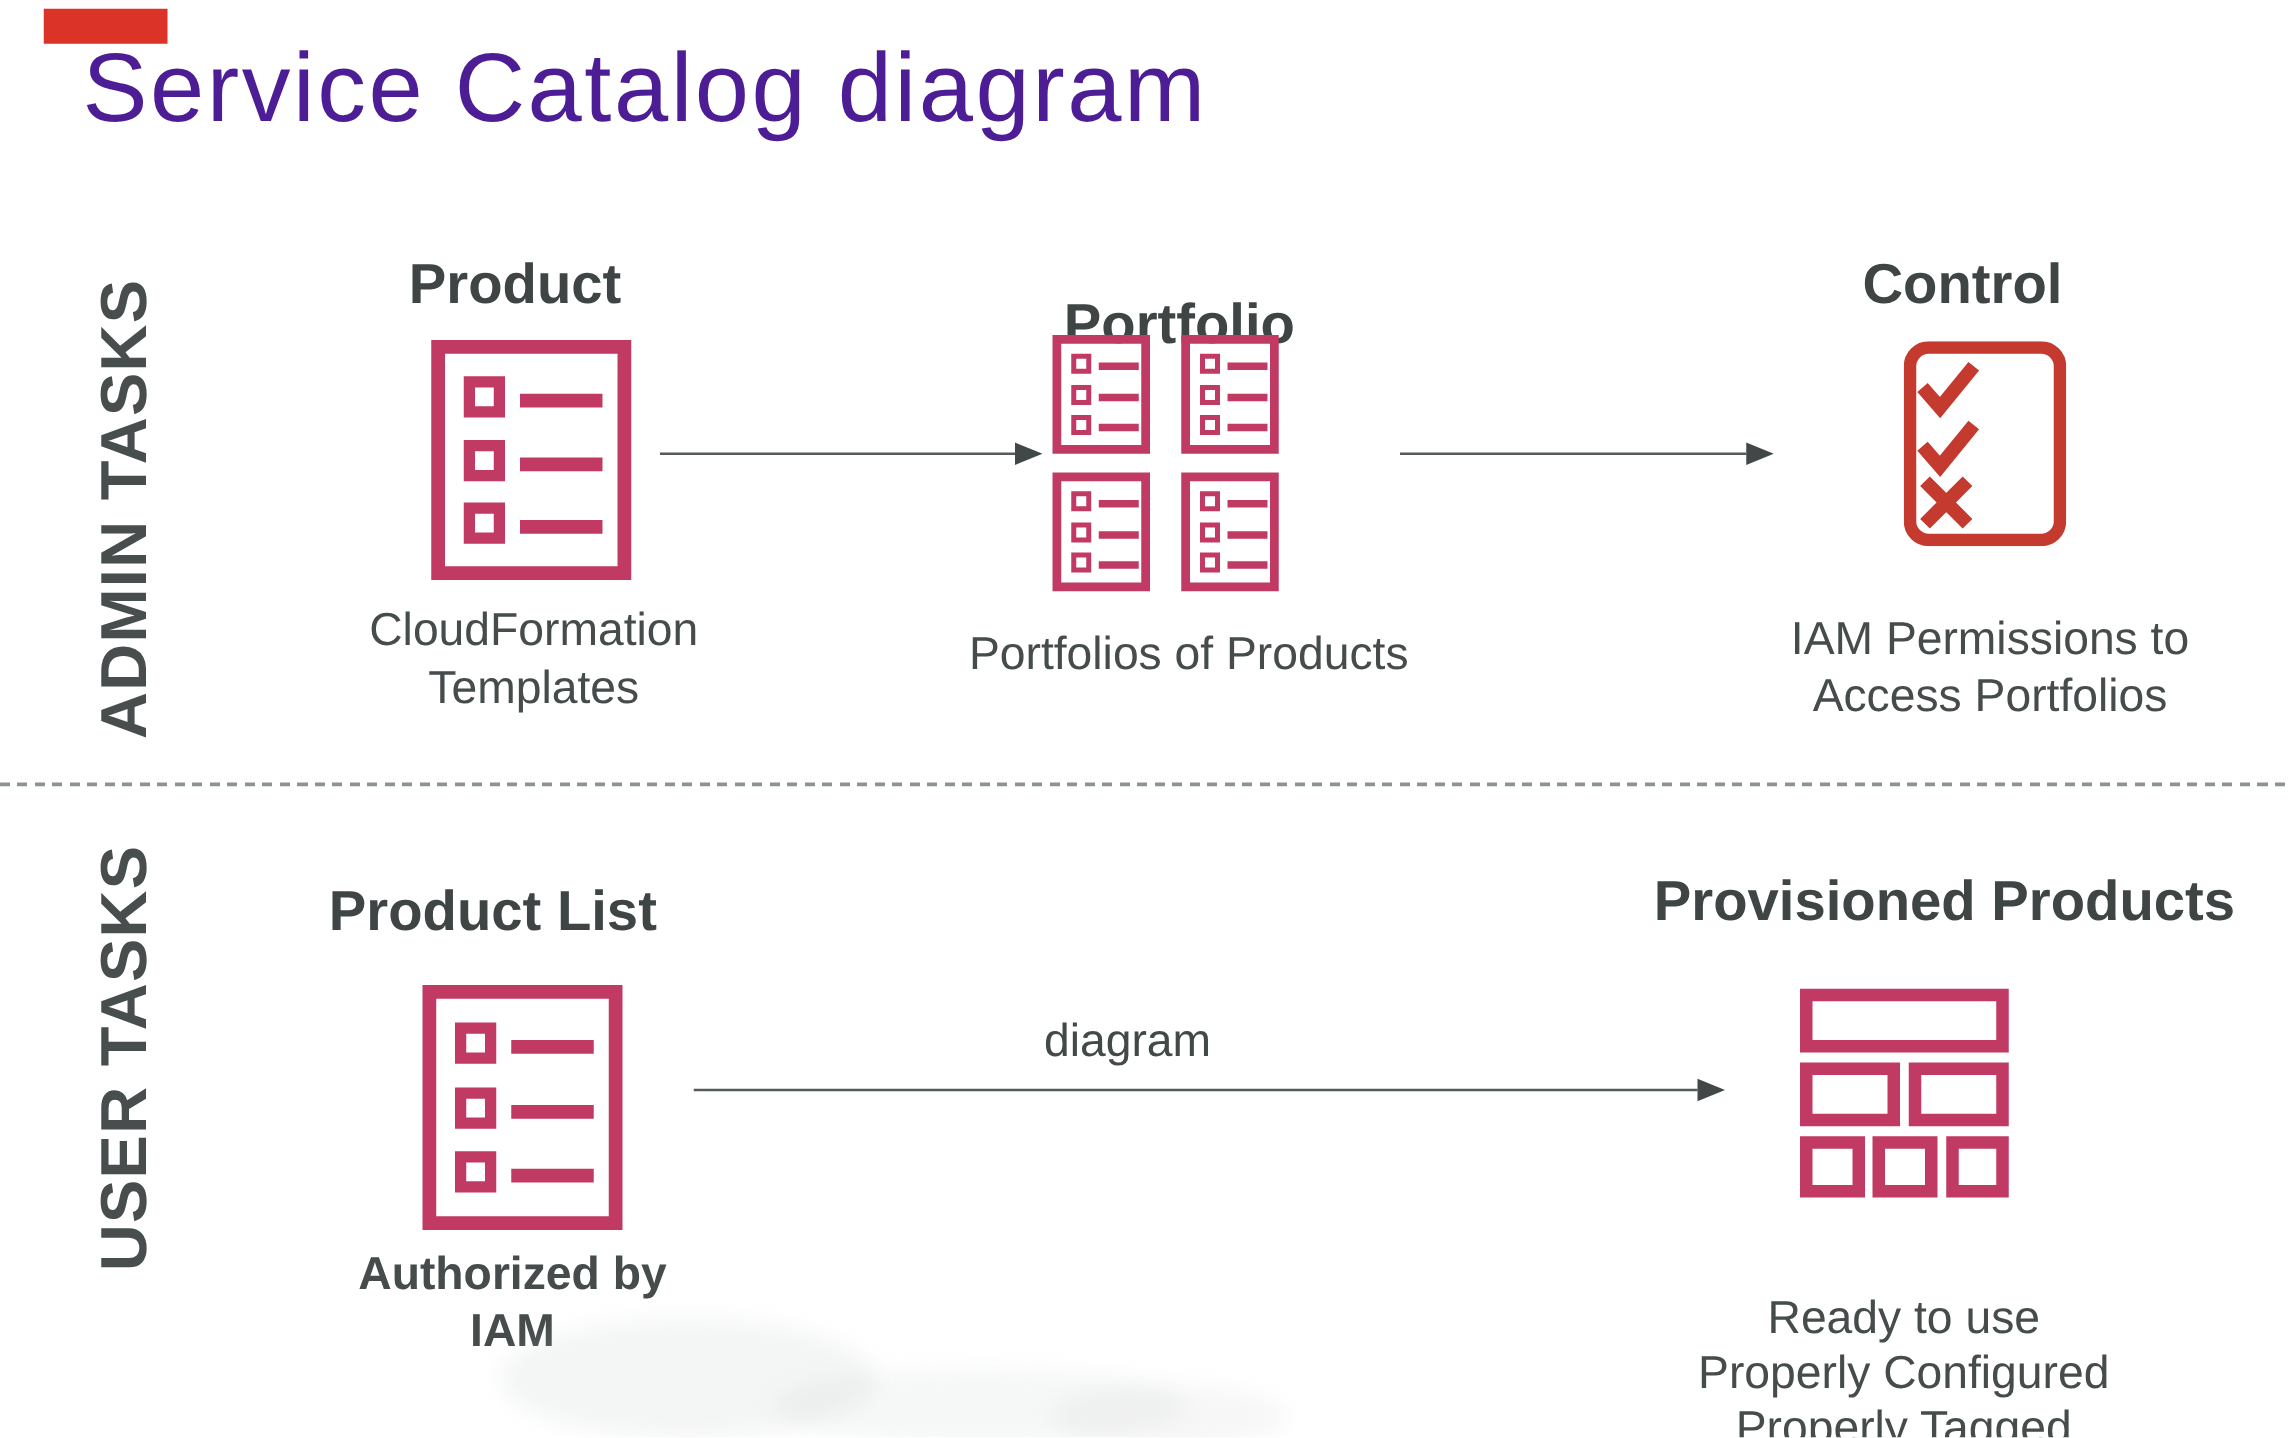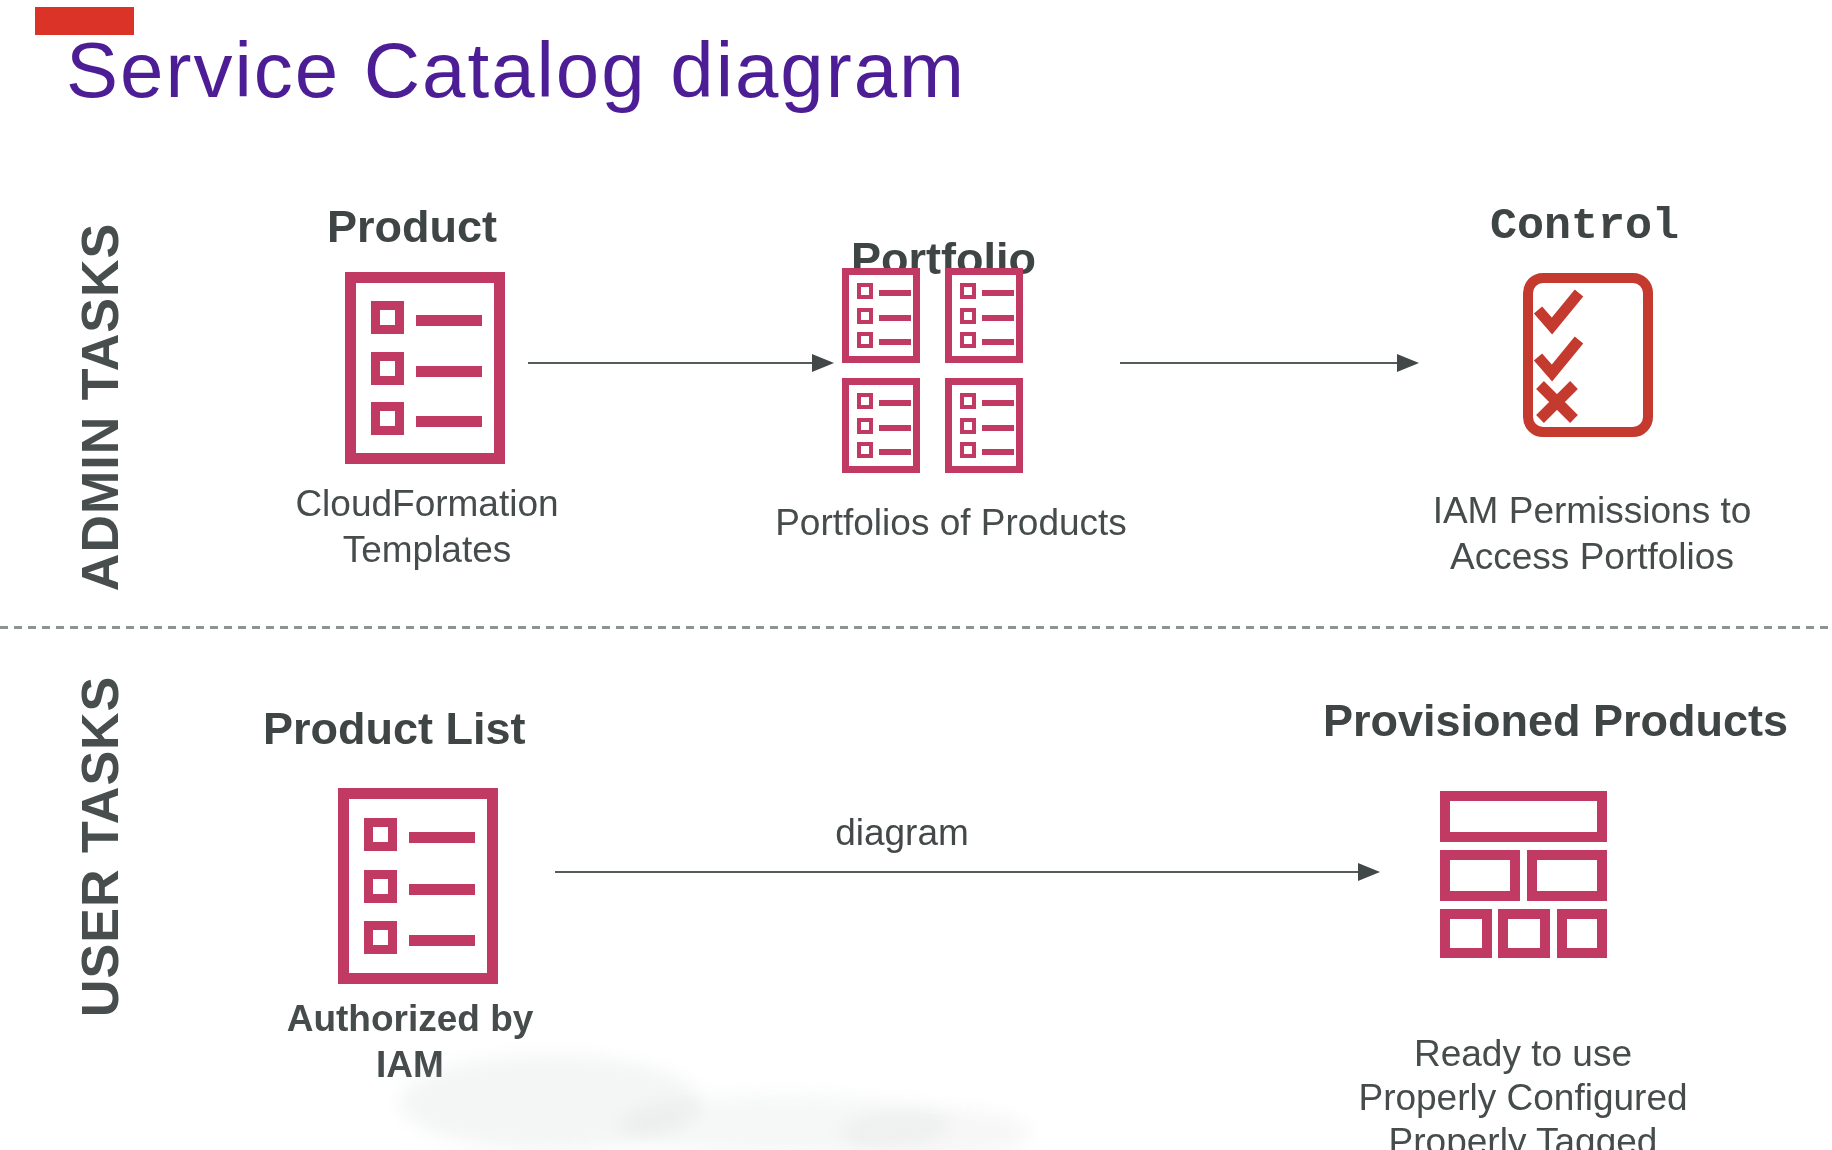--- a/index.html
+++ b/index.html
@@ -157,21 +157,21 @@
           <span class="li-sq"></span>
           <span class="li-line"></span>
         </div>
     </div>
   </div>
   <div class="caption" style="left:751px;top:500px;width:400px;">Portfolios of Products</div>
 
   <div class="arrow-line" style="left:1120px;top:362px;width:277px;"></div>
   <div class="arrow-head" style="left:1397px;top:354px;"></div>
 
-  <div class="heading" style="left:1490px;top:206px;width:200px;font-family:Liberation Mono, monospace;">Control</div>
+  <div class="heading" style="left:1490px;top:206px;width:200px;">Control</div>
   <svg class="abs" style="left:1523px;top:273px;" width="130" height="164" viewBox="0 0 130 164">
     <rect x="5" y="5" width="120" height="154" rx="15" fill="none" stroke="#C53A2E" stroke-width="10"></rect>
     <path d="M15 37 L29 53 L56 20" fill="none" stroke="#C53A2E" stroke-width="11"></path>
     <path d="M15 84 L29 100 L56 67" fill="none" stroke="#C53A2E" stroke-width="11"></path>
     <path d="M17 112 L51 146 M51 112 L17 146" fill="none" stroke="#C53A2E" stroke-width="11"></path>
   </svg>
   <div class="caption" style="left:1392px;top:488px;width:400px;">IAM Permissions to
 Access Portfolios</div>
 
   <div class="divider"></div>

